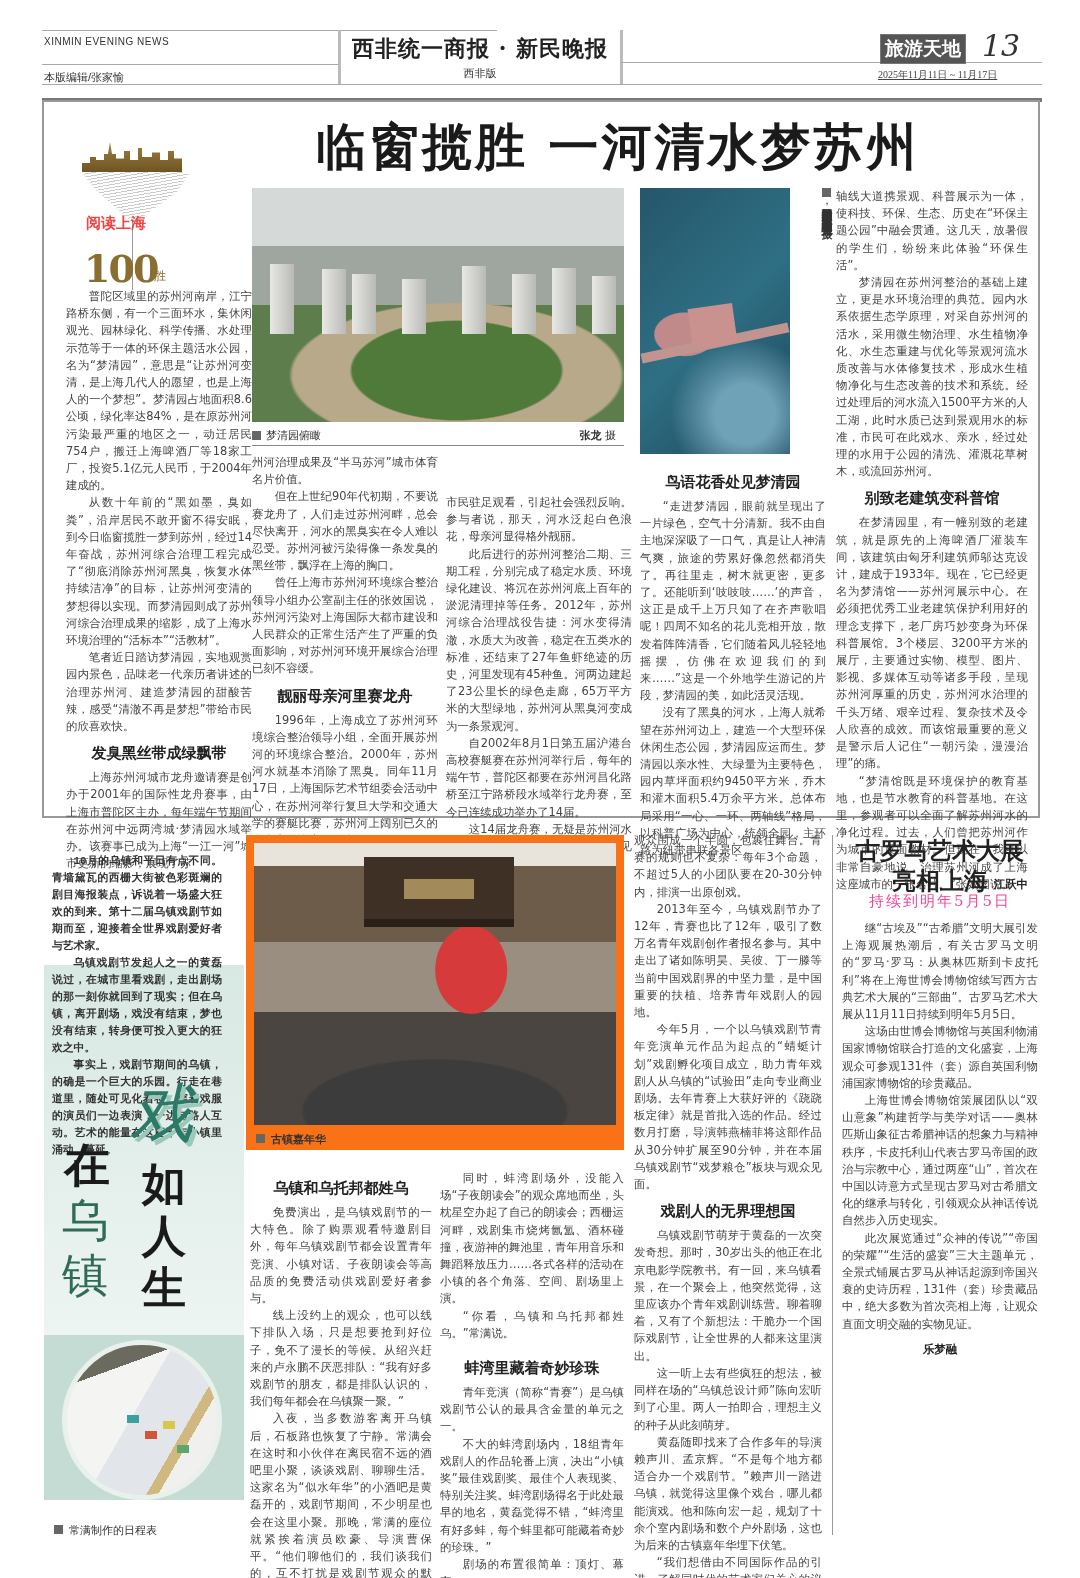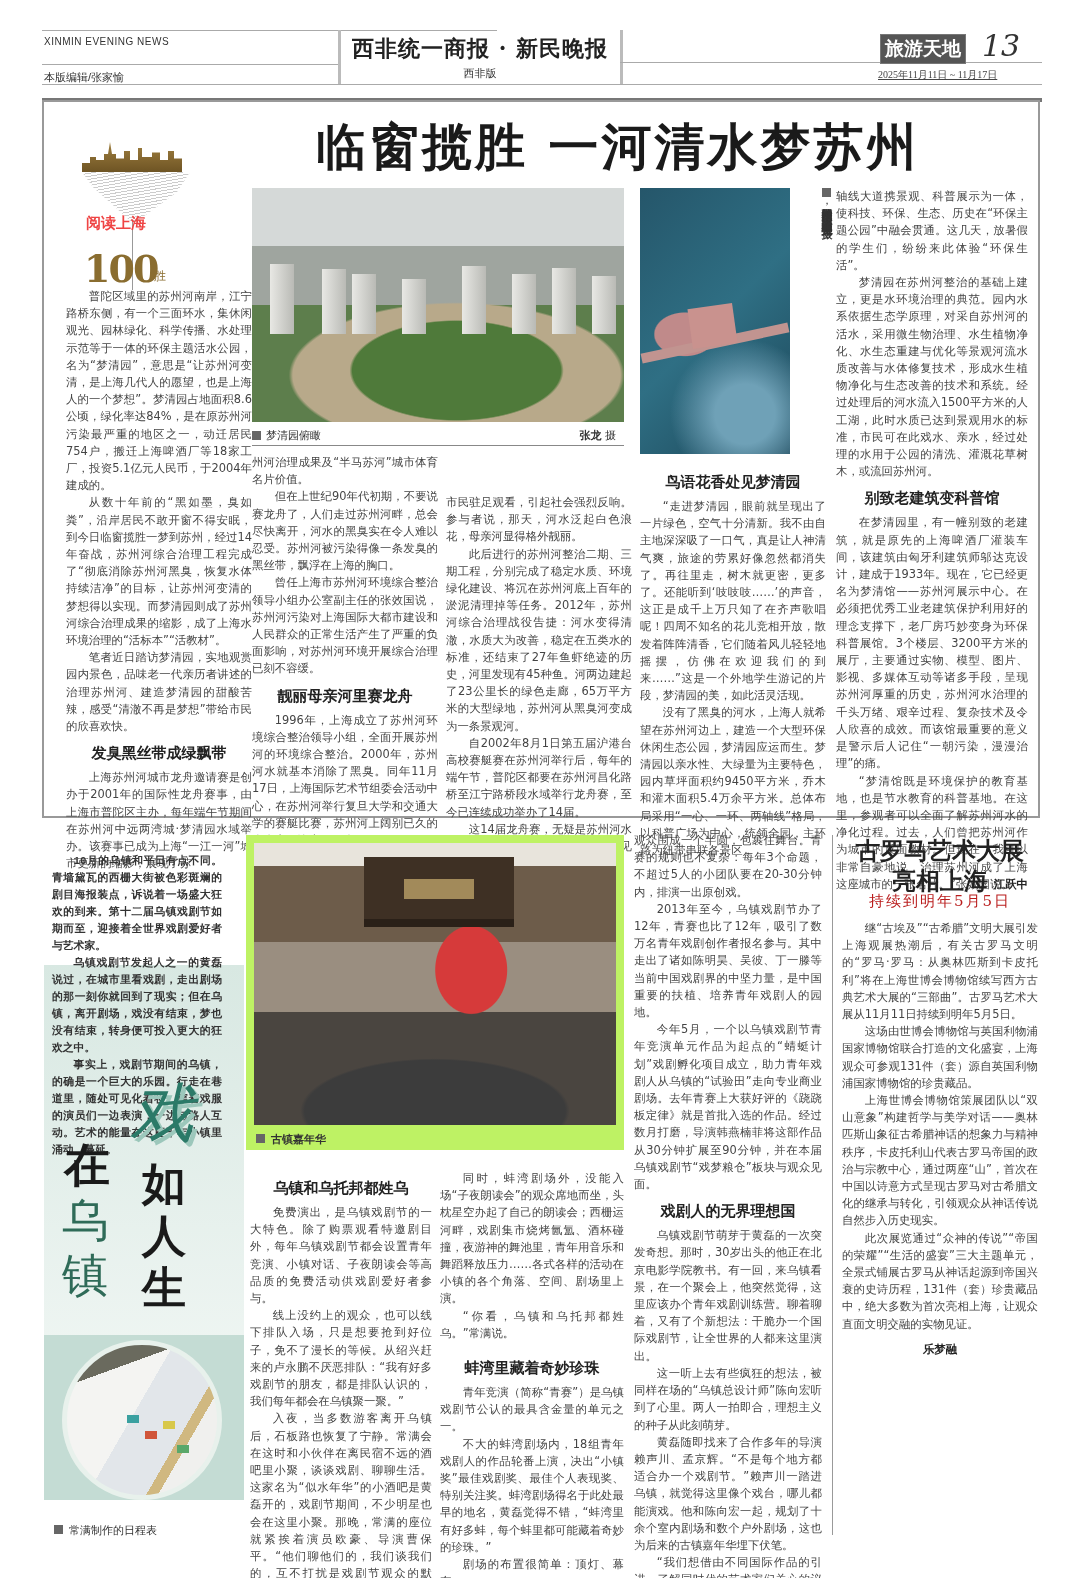--- a/index.html
+++ b/index.html
@@ -75,34 +75,34 @@
   .big-ren { position: absolute; left: 98px; top: 372px; font: 900 44px "DejaVu Sans", sans-serif; color: #1a1a1a; }
   .big-sheng{ position: absolute; left: 98px; top: 424px; font: 900 44px "DejaVu Sans", sans-serif; color: #1a1a1a; }
   .circle-photo { position: absolute; left: 18px; top: 505px; width: 160px; height: 160px; border-radius: 50%; border: 5px solid #e8f1ec; background:
       linear-gradient(160deg,#6a6a5e 0 20%, transparent 20%),
       linear-gradient(120deg,#f4f4f2 0 45%,#e2e6ea 45% 70%,#d0b880 70% 75%,#f0f0ee 75%); overflow: hidden; }
   .circle-photo .tag { position: absolute; width: 12px; height: 8px; }
   .cap3 { position: absolute; left: 10px; top: 688px; font: 11px "DejaVu Serif", serif; color: #333; }
   .cap3 .sq { display: inline-block; width: 9px; height: 9px; background: #666; margin-right: 6px; }
 
   
-  .photo3-frame { position: absolute; left: 246px; top: 835px; width: 378px; height: 315px; background: #bef264; }
+  .photo3-frame { position: absolute; left: 246px; top: 835px; width: 378px; height: 315px; background: #f97316; }
   .photo3 { position: absolute; left: 8px; top: 8px; width: 362px; height: 282px; background:
       radial-gradient(ellipse 14% 22% at 60% 45%, #d63a3a 0 70%, transparent 72%),
       radial-gradient(ellipse 60% 30% at 50% 95%, #3c3c3c 0 60%, transparent 62%),
       linear-gradient(#e8e4dc 0 8%, #6d5c4a 8% 35%, #9a8e80 35% 60%, #4a4540 60% 100%); }
   .photo3 .gate { position: absolute; left: 110px; top: 14px; width: 150px; height: 70px; background: #3e3024; border-bottom: 8px solid #2a2018; }
   .photo3 .gate-sign { position: absolute; left: 150px; top: 36px; width: 70px; height: 20px; background: #a28a5a; }
   .cap4 { position: absolute; left: 10px; top: 297px; font: 700 11px "DejaVu Sans", sans-serif; color: #333; }
   .cap4 .sq { display: inline-block; width: 9px; height: 9px; background: #666; margin-right: 6px; }
 
   
   .roman-rule { position: absolute; left: 832px; top: 835px; width: 1px; height: 700px; background: #999; }
   .roman-title { position: absolute; left: 840px; top: 836px; width: 200px; text-align: center; font: 700 24px/30px "DejaVu Serif", serif; color: #222; }
-  .roman-sub { position: absolute; left: 840px; top: 892px; width: 200px; text-align: center; font: 15px "DejaVu Serif", serif; color: #b91c1c; letter-spacing: 2px; }
+  .roman-sub { position: absolute; left: 840px; top: 892px; width: 200px; text-align: center; font: 15px "DejaVu Serif", serif; color: #ec4899; letter-spacing: 2px; }
 </style>
 </head>
 <body>
 
 <header class="masthead">
   <div class="mh-line-top"></div>
   <span class="mh-en">XINMIN EVENING NEWS</span>
   <div class="mh-mid-rule"></div>
   <span class="mh-editor">本版编辑/张家愉</span>
   <div class="mh-vsep1"></div>

